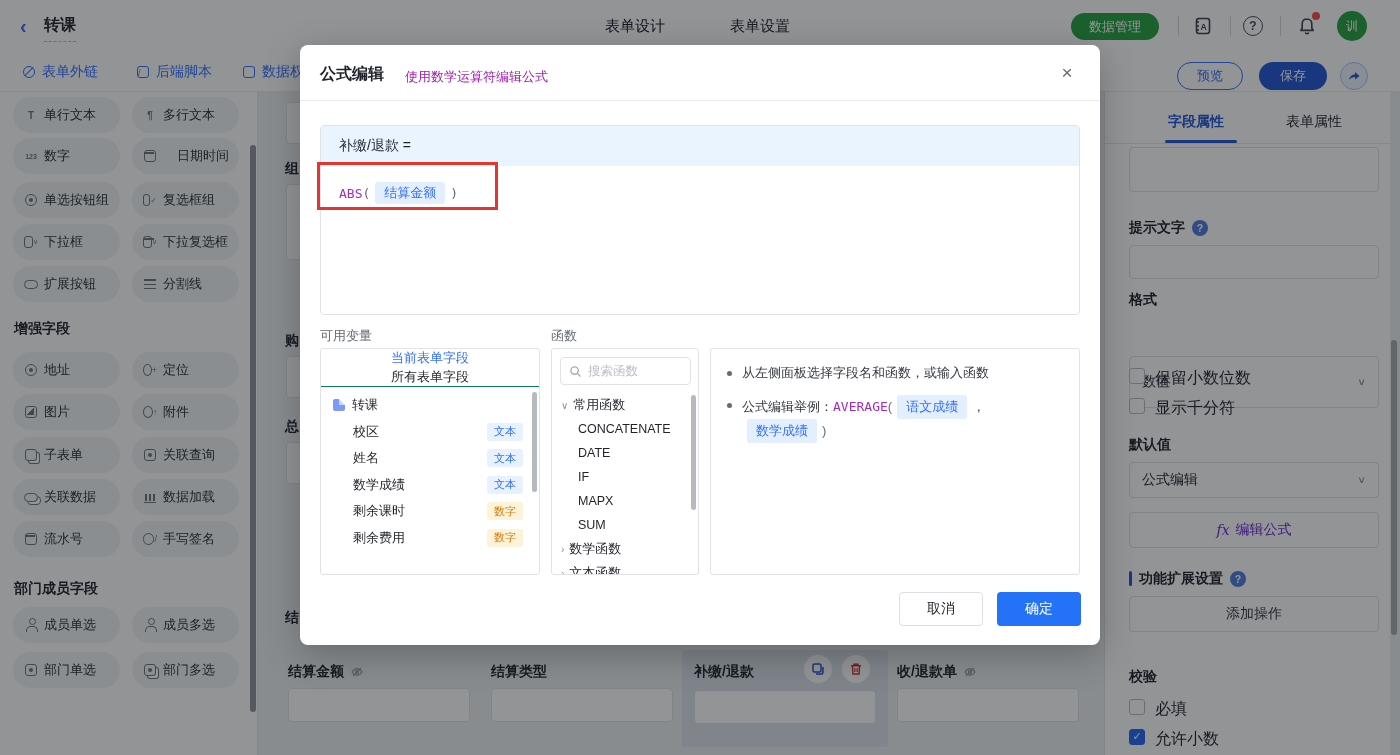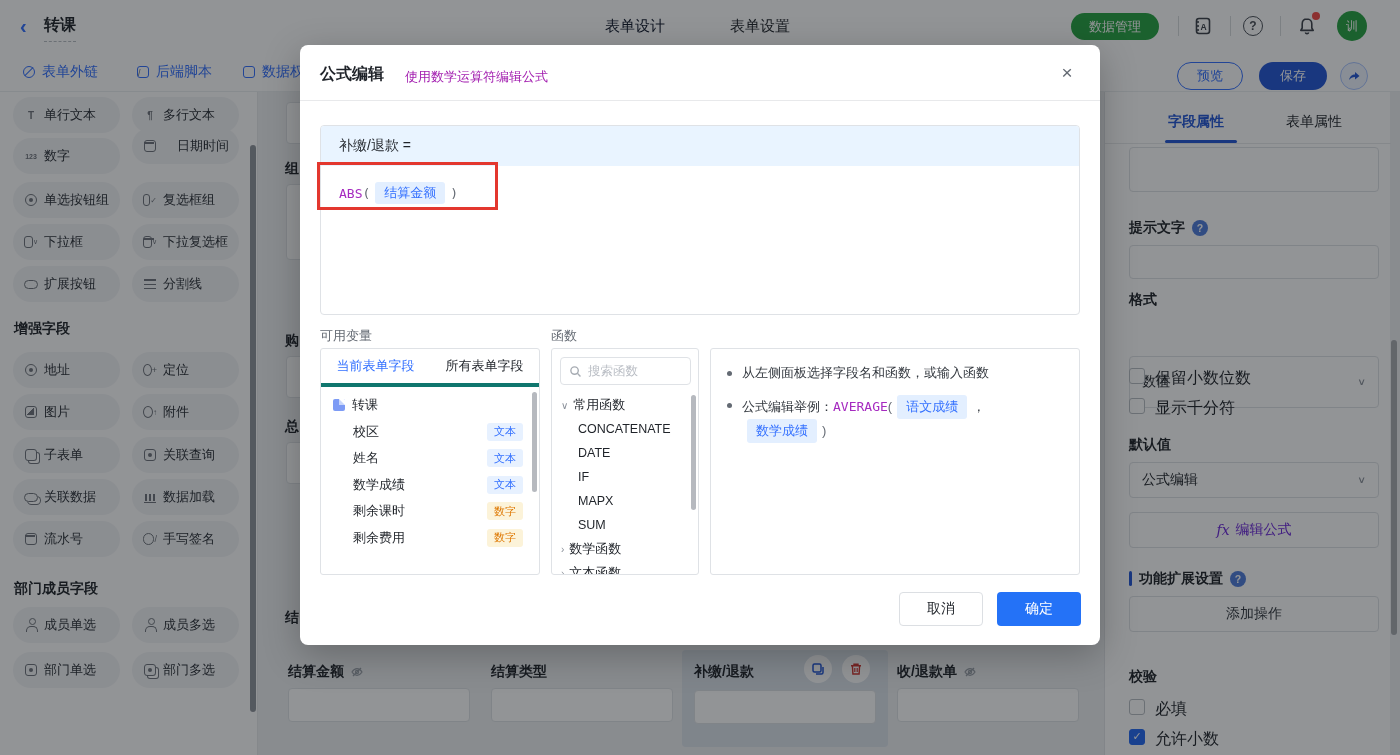--- a/index.html
+++ b/index.html
@@ -82,21 +82,21 @@
   .m-sub { position:absolute; left:105px; top:23px; font-size:13px; color:#a21caf; }
   .m-close { position:absolute; left:756px; top:17px; width:22px; height:22px; font-size:19px; color:#646a73; display:flex; align-items:center; justify-content:center; cursor:pointer; }
   .m-hdiv { position:absolute; left:0; top:55px; width:800px; height:1px; background:#e8e9eb; }
   .f-box { position:absolute; left:20px; top:80px; width:760px; height:190px; border:1px solid #dfe2e6; border-radius:4px; overflow:hidden; }
   .f-head { height:40px; background:#e9f4ff; display:flex; align-items:center; padding-left:18px; font-size:14px; color:#1f2329; }
   .f-line { display:flex; align-items:center; padding:16px 0 0 18px; font-family:"DejaVu Sans Mono",monospace; font-size:13px; color:#646a73; }
   .fn-purple { color:#a62bc0; }
   .chip { background:#e3efff; color:#3370ff; font-size:13px; padding:2px 9px; border-radius:3px; margin:0 5px; font-family:"Liberation Sans","DejaVu Sans",sans-serif; }
   .m-panel-label { position:absolute; top:282px; font-size:13px; color:#646a73; }
   .m-panel { position:absolute; top:303px; height:227px; border:1px solid #dfe2e6; border-radius:3px; background:#fff; overflow:hidden; }
-  .v-tabs { display:flex; height:38px; border-bottom:4px solid #0f766e; }
+  .v-tabs { display:flex; height:38px; border-bottom:1px solid #0f766e;flex-direction:column; }
   .v-tab { flex:1; display:flex; align-items:center; justify-content:center; font-size:13px; cursor:pointer; }
   .v-tab.active { color:#3370ff; }
   .v-row { display:flex; align-items:center; height:26.5px; padding:0 14px 0 12px; position:relative; cursor:pointer; }
   .v-row .nm { font-size:13px; }
   .v-indent { padding-left:32px; }
   .badge { position:absolute; right:16px; font-size:11px; padding:1.5px 7px; border-radius:3px; }
   .bg-text { background:#e7f1ff; color:#3370ff; }
   .bg-member { background:#fdebe9; color:#f54a45; }
   .bg-number { background:#fcf3d9; color:#de7802; }
   .doc-ic { width:12px; height:12px; background:#7d9bf5; border-radius:2px; margin-right:7px; position:relative; }
@@ -187,21 +187,21 @@
         <span>单行文本</span>
       </div>
     <div class="fld-pill col2" style="top:5px;">
         <span class="fi fi-letter">¶</span>
         <span>多行文本</span>
       </div>
     <div class="fld-pill col1" style="top:46px;">
         <span class="fi fi-123">123</span>
         <span>数字</span>
       </div>
-    <div class="fld-pill col2" style="top:36px;gap:20px;">
+    <div class="fld-pill col2" style="top:46px;gap:20px;">
         <span class="fi">
           <span class="fi-box fi-topbar"></span>
         </span>
         <span>日期时间</span>
       </div>
     <div class="fld-pill col1" style="top:90px;">
         <span class="fi fi-dot">
           <span class="fi-circle"></span>
         </span>
         <span>单选按钮组</span>

